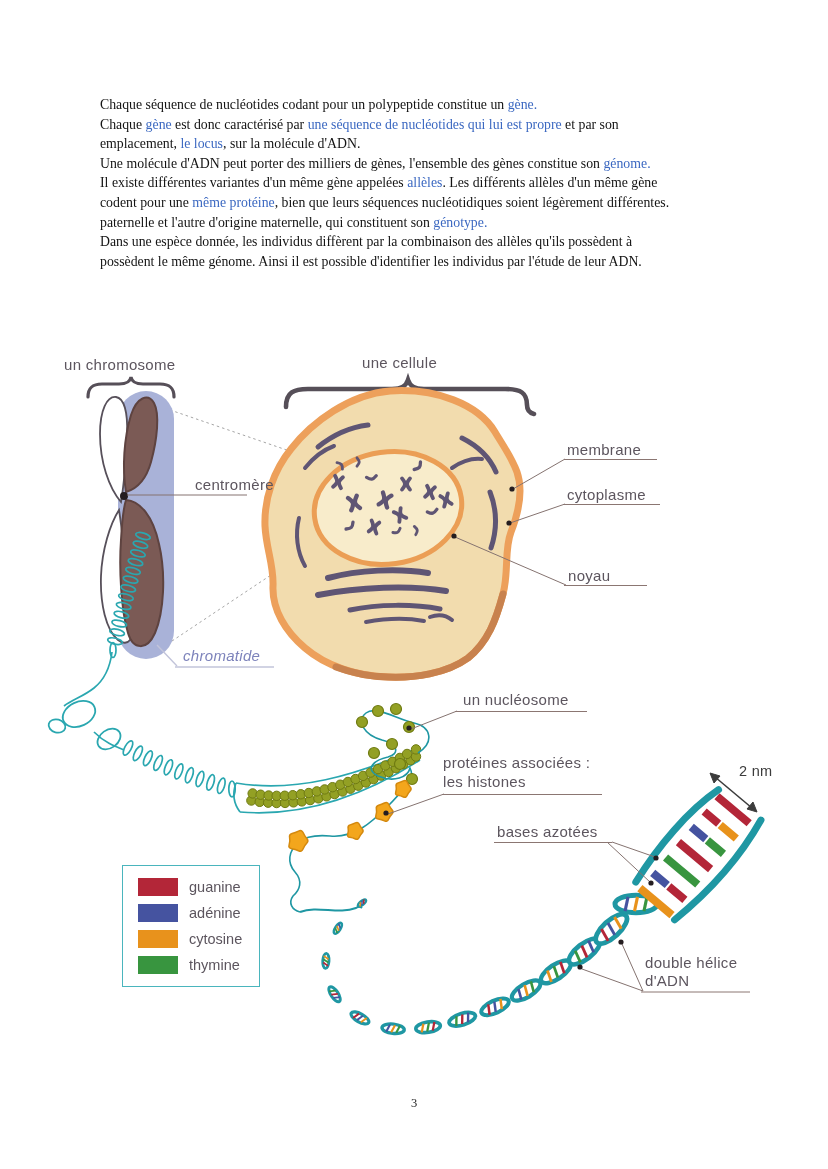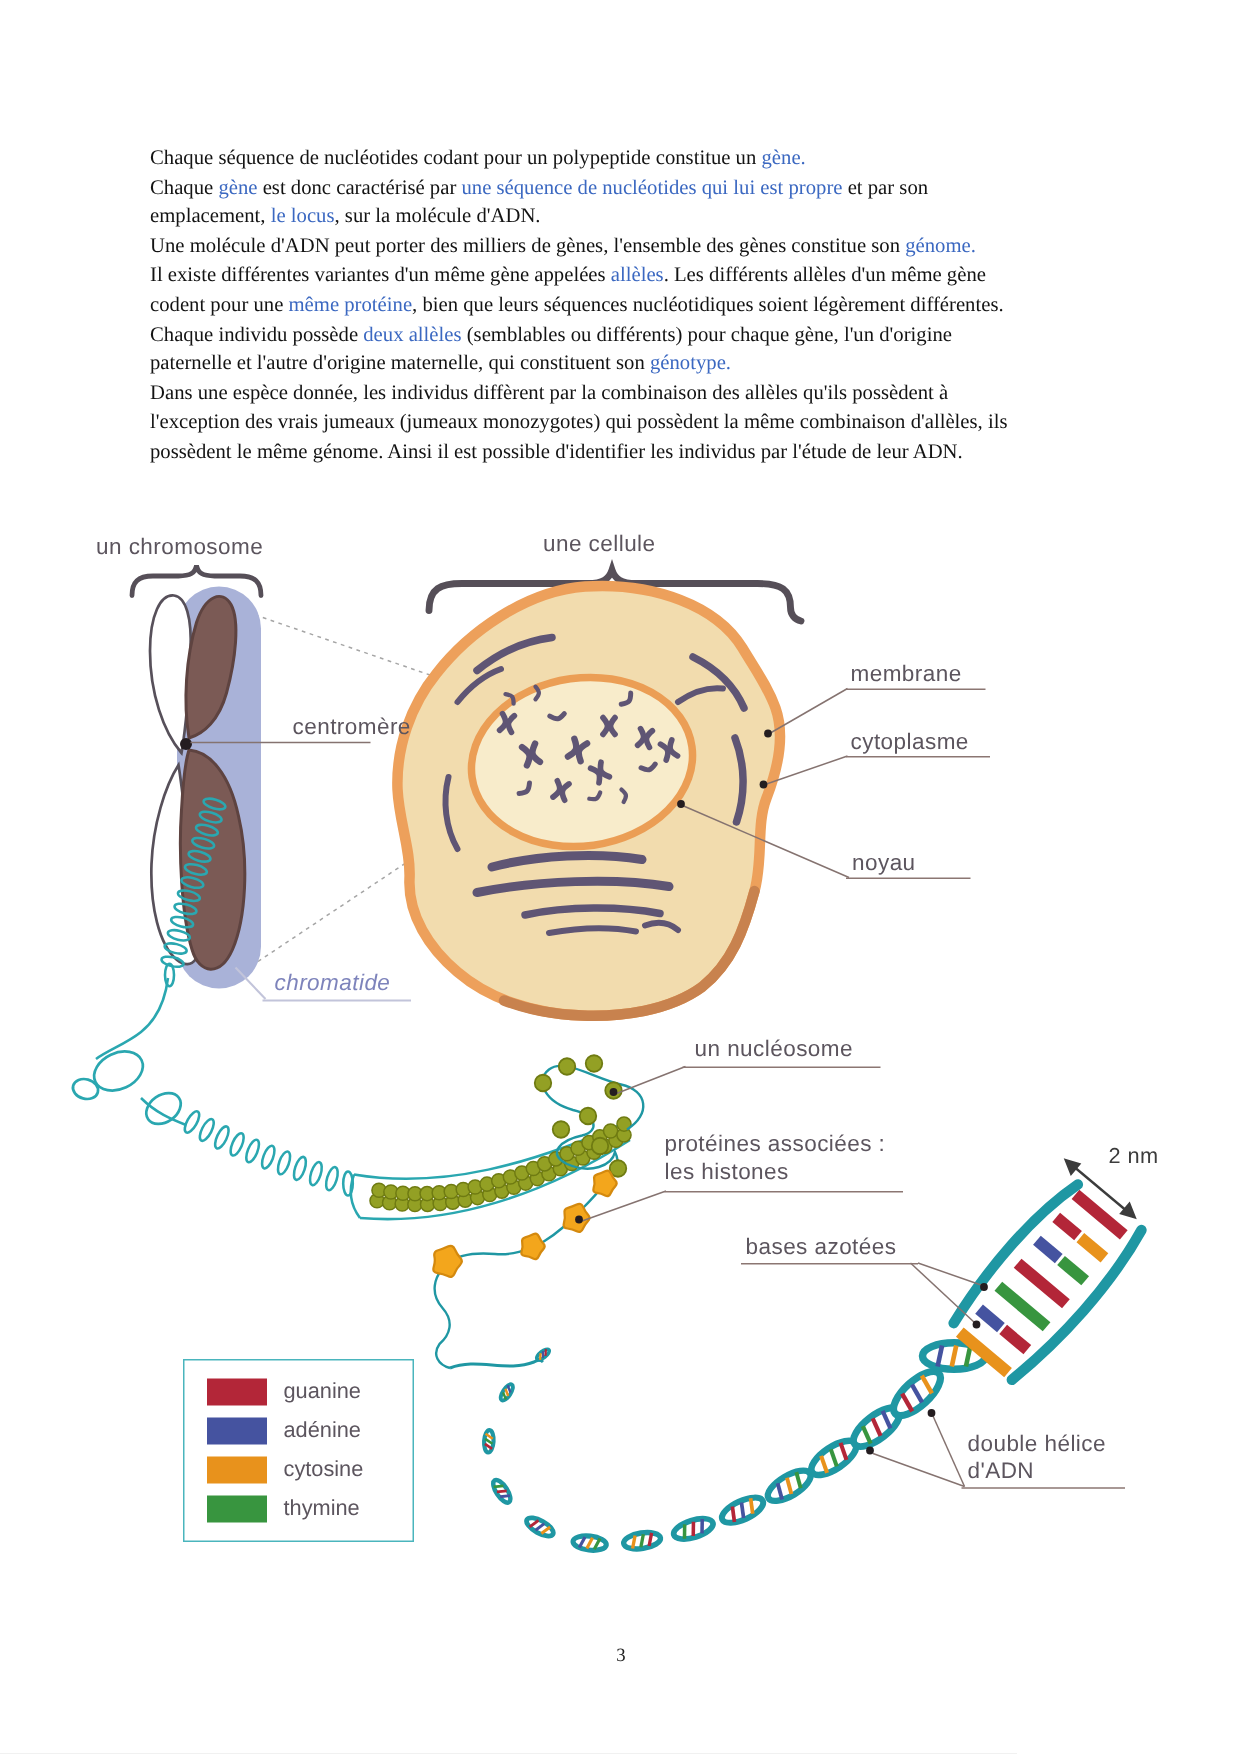--- a/index.html
+++ b/index.html
@@ -11,21 +11,21 @@
       font-size:13.8px;line-height:19.6px;color:var(--textColor);}
   .tline{white-space:pre;}
   .link{color:var(--link);}
   
   .lbl{position:absolute;z-index:2;font-family:"Liberation Sans",sans-serif;
        color:var(--label);font-size:15px;letter-spacing:.3px;white-space:pre;}
   .lbl.small{font-size:14.5px;}
   .lbl.violet{color:var(--chromatideLabel);}
   .lbl.dark{color:var(--arrow);}
   
-  #legend{position:absolute;left:122px;top:906px;width:154px;height:122px;z-index:2;
+  #legend{position:absolute;left:122px;top:865px;width:138px;height:122px;z-index:2;
       border:1.6px solid var(--legendBorder);background:#fff;box-sizing:border-box;
       display:flex;flex-direction:column;justify-content:center;gap:8px;padding-left:15px;}
   .leg-row{display:flex;align-items:center;gap:11px;}
   .leg-swatch{width:40px;height:18px;flex:0 0 auto;}
   .leg-label{font-family:"Liberation Sans",sans-serif;color:var(--label);font-size:14.5px;}
   #page-number{position:absolute;left:0;top:1096px;width:828px;text-align:center;z-index:2;
       font-size:12.5px;color:#222;}
   
   .teal{stroke:var(--teal);fill:none;}
   .tealD{stroke:var(--tealDark);fill:none;}
@@ -395,24 +395,22 @@
     </g>
   </svg>
 
   <div id="text-block">
       <div class="tline"><span>Chaque séquence de nucléotides codant pour un polypeptide constitue un </span><span class="link">gène.</span></div>
       <div class="tline"><span>Chaque </span><span class="link">gène</span><span> est donc caractérisé par </span><span class="link">une séquence de nucléotides qui lui est propre</span><span> et par son</span></div>
       <div class="tline"><span>emplacement, </span><span class="link">le locus</span><span>, sur la molécule d'ADN.</span></div>
       <div class="tline"><span>Une molécule d'ADN peut porter des milliers de gènes, l'ensemble des gènes constitue son </span><span class="link">génome.</span></div>
       <div class="tline"><span>Il existe différentes variantes d'un même gène appelées </span><span class="link">allèles</span><span>. Les différents allèles d'un même gène</span></div>
       <div class="tline"><span>codent pour une </span><span class="link">même protéine</span><span>, bien que leurs séquences nucléotidiques soient légèrement différentes.</span></div>
-      <div class="tline"><span>Chaque individu possède </span><span class="link">deux allèles</span><span> (semblables ou différents) pour chaque gène, l'un d'origine</span></div>
       <div class="tline"><span>paternelle et l'autre d'origine maternelle, qui constituent son </span><span class="link">génotype.</span></div>
       <div class="tline"><span>Dans une espèce donnée, les individus diffèrent par la combinaison des allèles qu'ils possèdent à</span></div>
-      <div class="tline"><span>l'exception des vrais jumeaux (jumeaux monozygotes) qui possèdent la même combinaison d'allèles, ils</span></div>
       <div class="tline"><span>possèdent le même génome. Ainsi il est possible d'identifier les individus par l'étude de leur ADN.</span></div>
     </div>
 
   <div class="lbl" style="left:64px;top:356px;">un chromosome</div>
   <div class="lbl" style="left:362px;top:354px;">une cellule</div>
   <div class="lbl" style="left:159px;top:476px;margin-left:36px;">centromère</div>
   <div class="lbl" style="left:567px;top:441px;">membrane</div>
   <div class="lbl" style="left:567px;top:486px;">cytoplasme</div>
   <div class="lbl" style="left:568px;top:567px;">noyau</div>
   <div class="lbl violet" style="left:183px;top:647px;font-style:italic;">chromatide</div>

